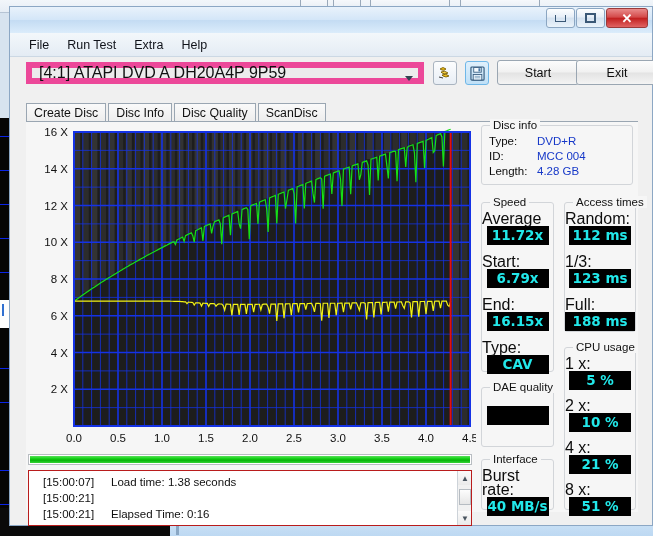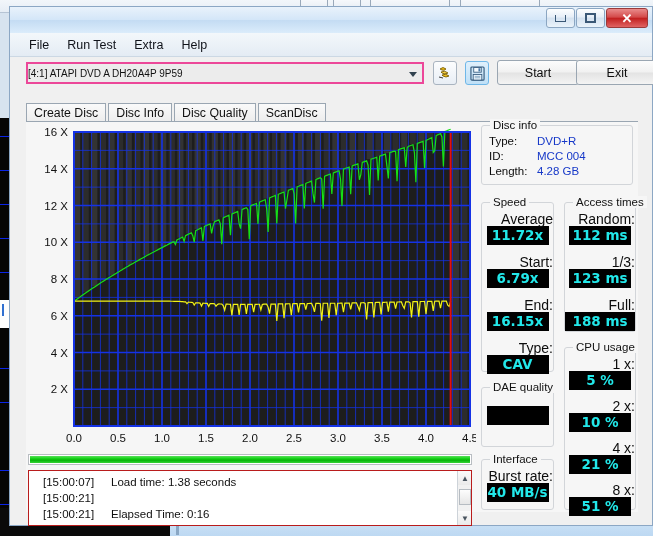--- a/index.html
+++ b/index.html
@@ -70,23 +70,23 @@
     background:linear-gradient(#f3f7fb,#e4ecf4);
     border-bottom:1px solid #ccd8e4;
     display:flex;align-items:center;padding-left:10px;box-sizing:border-box;
   }
   .menu-item{padding:3px 9px;font-size:12.5px;color:#10131a;cursor:default;}
 
   
   #toolbar{position:absolute;left:0;top:51px;width:100%;height:32px;}
   #drive-select{
     position:absolute;left:16px;top:4px;width:398px;height:22px;
-    border:2px solid #ec4899;background:#ececec;
-    box-sizing:border-box;font-size:10px;color:#111;
-    display:flex;align-items:center;cursor:pointer;
+    border:6px solid #ec4899;background:#ececec;
+    box-sizing:border-box;font-size:16px;color:#111;
+    display:flex;align-items:center;padding-left:7px;cursor:pointer;
   }
   #drive-select .arrow{
     position:absolute;right:5px;top:8px;
     width:0;height:0;border-left:4px solid transparent;border-right:4px solid transparent;border-top:5px solid #31424f;
   }
   .tool-btn{
     position:absolute;top:3px;width:24px;height:24px;
     border:1px solid #a9b4c0;border-radius:3px;
     background:linear-gradient(#fcfdfe,#e8eef5);
     display:flex;align-items:center;justify-content:center;cursor:pointer;box-sizing:border-box;
@@ -159,21 +159,21 @@
     position:absolute;border:1px solid #d2d5d9;border-radius:3px;background:#f6f6f6;
     box-sizing:border-box;
   }
   .gtitle{
     position:absolute;top:-7px;left:8px;background:#f6f6f6;padding:0 3px;
     font-size:11.5px;color:#111;white-space:nowrap;
   }
   .kv{display:flex;font-size:11.5px;line-height:15px;padding-left:7px;}
   .kv .k{width:48px;color:#0c0c0c;}
   .kv .v{color:#1638c8;}
-  .lcd-label{text-align:right;font-size:14px;color:#0c0c0c;line-height:14px;}
+  .lcd-label{text-align:left;font-size:16px;color:#0c0c0c;line-height:14px;}
   .lcd{
     margin:0 auto;background:#000000;color:#22e8ea;
     font-family:"DejaVu Sans", sans-serif;font-weight:bold;font-size:13.5px;
     text-align:center;line-height:19px;height:19px;
   }
   .lcd.empty{color:#000;}
 </style>
 </head>
 <body>
 

